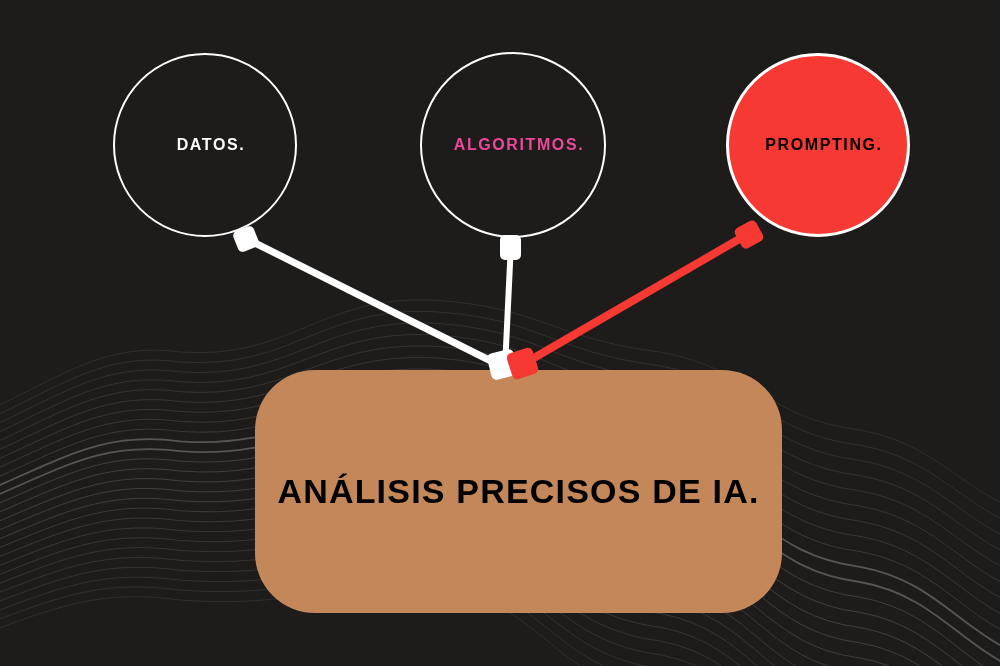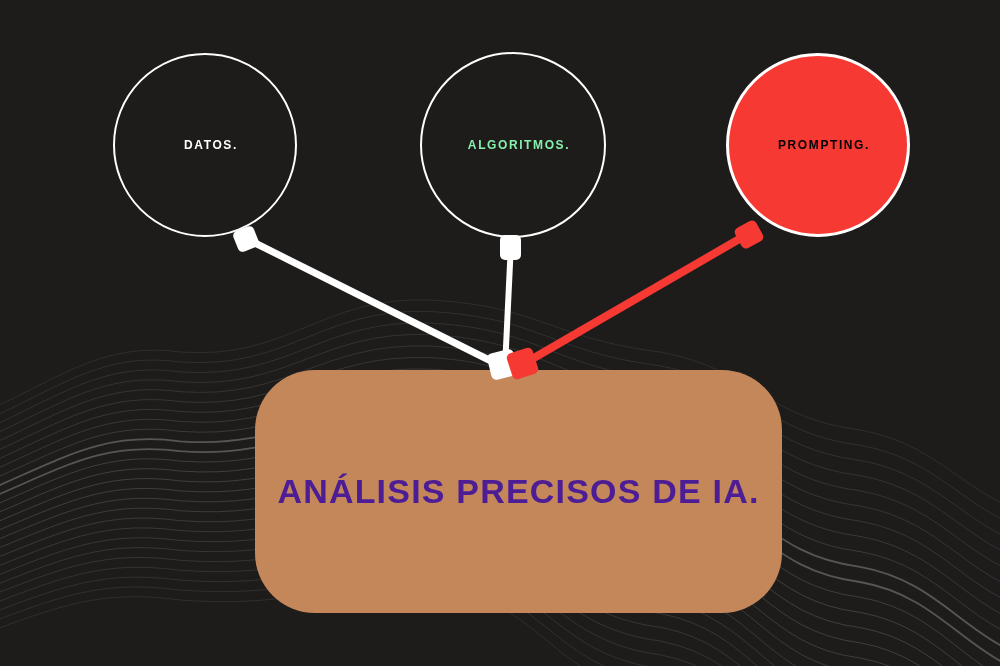--- a/index.html
+++ b/index.html
@@ -50,21 +50,21 @@
     border: 2px solid #ffffff;
     background: transparent;
   }
 
   .node-circle.filled {
     border: 3px solid #ffffff;
     background: #f73934;
   }
 
   .node-label {
-    font-size: 12px;
+    font-size: 16px;
     font-weight: 700;
     letter-spacing: 1.6px;
     text-align: right;
     line-height: 1;
     white-space: nowrap;
     padding-left: 12px;
   }
 
   .node-label.light { color: #ffffff; }
   .node-label.dark  { color: #111010; }
@@ -140,29 +140,29 @@
         <line x1="511" y1="243" x2="505" y2="368" stroke="#ffffff" stroke-width="6"></line>
         <line x1="748" y1="234" x2="520" y2="366" stroke="#f73934" stroke-width="8"></line>
       </g>
   </svg>
 
   <div class="node-circle outline" id="node-datos" style="left: 113px; top: 53px; width: 184px; height: 184px; border-color: rgb(255, 255, 255);">
     <span class="node-label light" style="color: rgb(255, 255, 255);">DATOS.</span>
   </div>
 
   <div class="node-circle outline" id="node-algoritmos" style="left: 420px; top: 52px; width: 186px; height: 186px; border-color: rgb(255, 255, 255);">
-    <span class="node-label light" style="color: #86efac;">ALGORITMOS.</span>
+    <span class="node-label light" style="color: #ec4899;">ALGORITMOS.</span>
   </div>
 
   <div class="node-circle filled" id="node-prompting" style="left: 726px; top: 53px; width: 184px; height: 184px; background: rgb(247, 57, 52); border-color: rgb(255, 255, 255);">
     <span class="node-label dark" style="color: #000000;">PROMPTING.</span>
   </div>
 
   <div id="result-box" style="left: 255px; top: 370px; width: 527px; height: 243px; background: rgb(196, 135, 90); border-radius: 60px;">
-    <span id="result-label" style="color: #4c1d95;">ANÁLISIS PRECISOS DE IA.</span>
+    <span id="result-label" style="color: #000000;">ANÁLISIS PRECISOS DE IA.</span>
   </div>
 
   <div id="block-container">
       <div class="junction-block" style="left: 235px; top: 228px; width: 22px; height: 22px; background: rgb(255, 255, 255); transform: rotate(-22deg);"></div>
       <div class="junction-block" style="left: 500px; top: 235px; width: 21px; height: 25px; background: rgb(255, 255, 255); transform: rotate(0deg);"></div>
       <div class="junction-block" style="left: 737px; top: 223px; width: 24px; height: 23px; background: rgb(247, 57, 52); transform: rotate(-28deg);"></div>
       <div class="junction-block" style="left: 489px; top: 351px; width: 27px; height: 27px; background: rgb(255, 255, 255); transform: rotate(-14deg);"></div>
       <div class="junction-block" style="left: 509px; top: 350px; width: 27px; height: 27px; background: rgb(247, 57, 52); transform: rotate(-18deg);"></div>
     </div>
 

